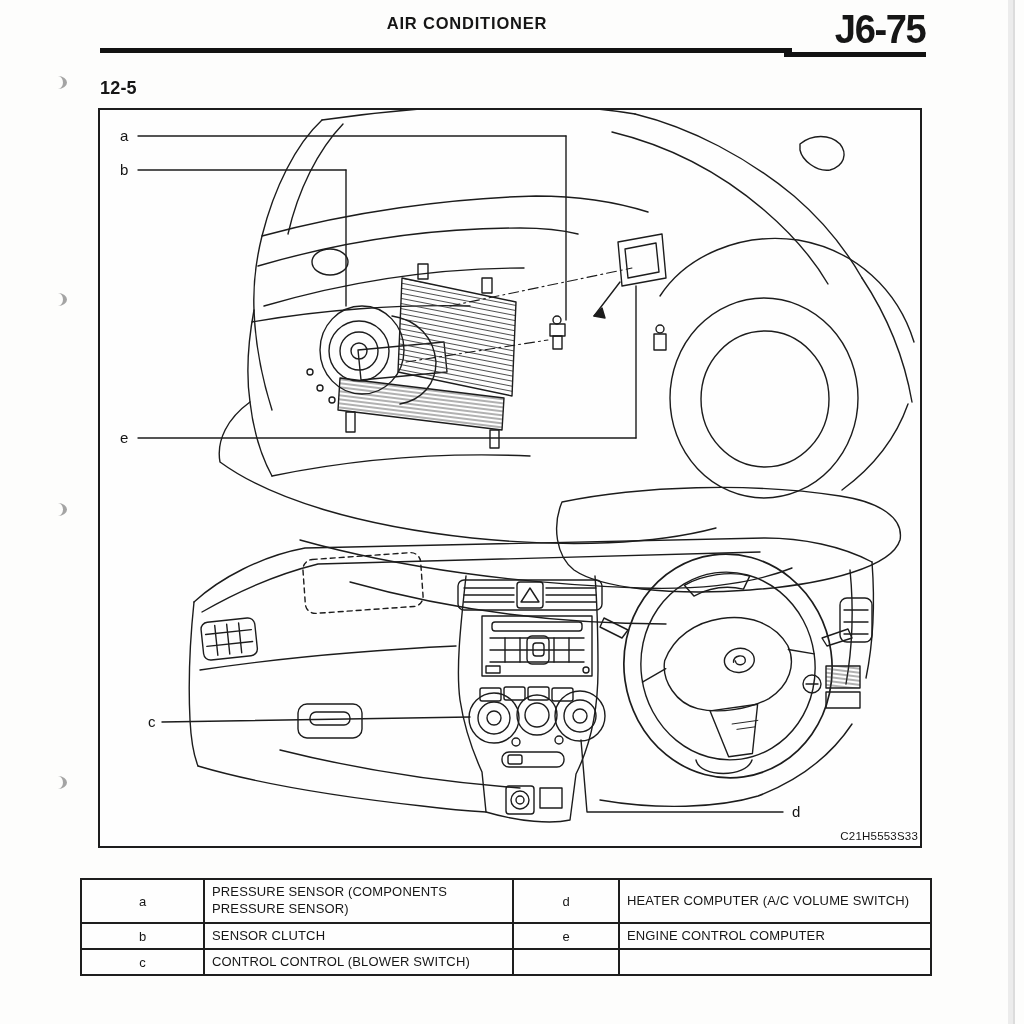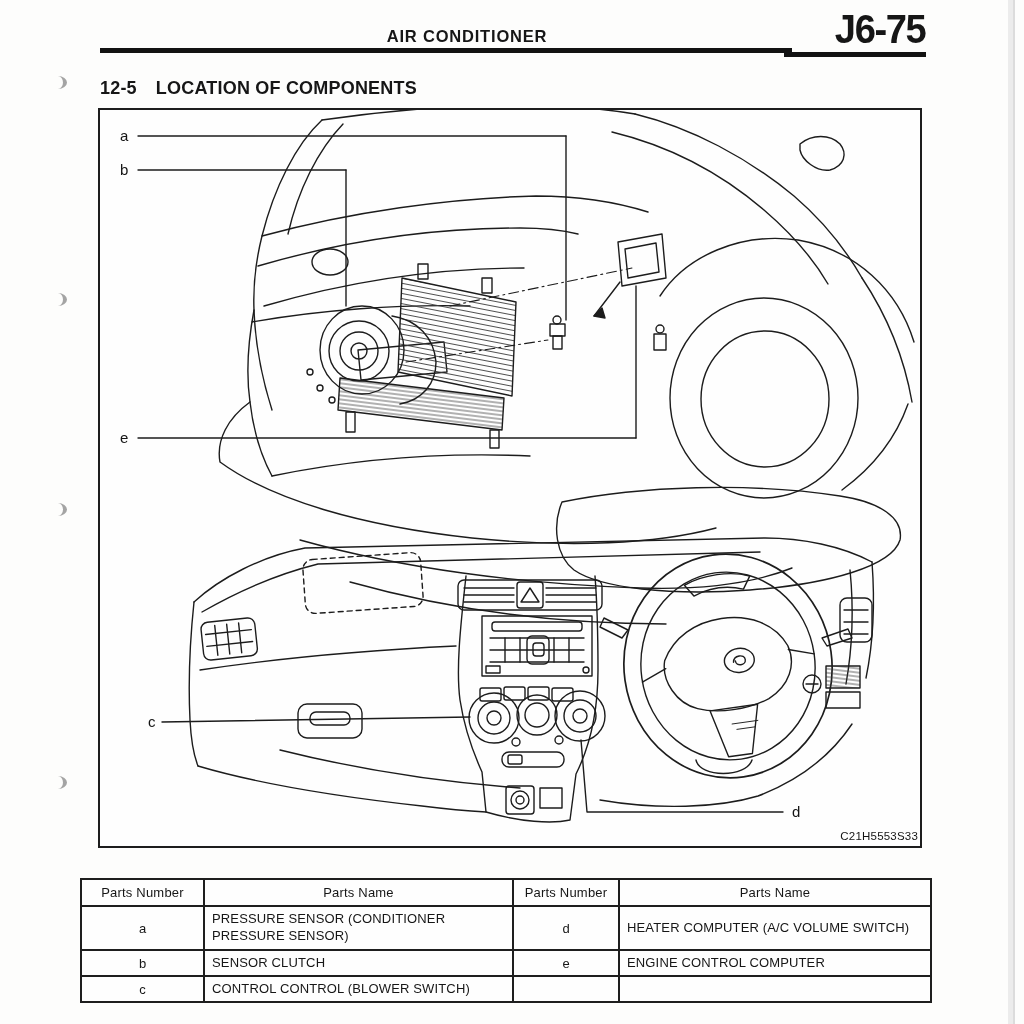--- a/index.html
+++ b/index.html
@@ -15,34 +15,34 @@
     position: absolute; top: 0; left: 1008px; width: 5px; height: 1024px;
     background: #ececec; border-right: 2px solid #dcdcdc;
   }
   .binding-mark {
     position: absolute; left: 56px; width: 7px; height: 13px;
     border-right: 4px solid #8f8f8f;
     border-radius: 0 90% 90% 0 / 0 55% 55% 0;
     opacity: .8;
   }
   .header-title {
-    position: absolute; top: 27px; left: 467px; transform: translateX(-50%);
+    position: absolute; top: 14px; left: 467px; transform: translateX(-50%);
     font-size: 16.5px; font-weight: 600; letter-spacing: .8px; white-space: nowrap;
   }
   .page-number {
     position: absolute; top: 6px; right: 99px;
     font-size: 41px; font-weight: 900; letter-spacing: -1.5px;
     transform: scaleX(.93); transform-origin: 100% 50%;
   }
   .rule-main  { position: absolute; left: 100px; top: 48px; width: 692px; height: 5px; background: #121212; }
   .rule-right { position: absolute; left: 784px; top: 52px; width: 142px; height: 5px; background: #121212; }
   .section-heading {
     position: absolute; top: 78px; left: 100px;
     font-size: 18px; font-weight: 700; letter-spacing: .2px;
-    display: flex; gap: 19px; white-space: nowrap;
+    display: flex; gap: 8px; white-space: nowrap;
   }
   .figure-box {
     position: absolute; left: 98px; top: 108px; width: 824px; height: 740px;
     border: 2px solid #1d1d1d; box-sizing: border-box; background: #fefefe;
   }
   .figure-box svg { display: block; width: 820px; height: 736px; }
   svg text {
     font-family: "Liberation Sans", sans-serif;
     fill: #141414; stroke: none;
   }
@@ -73,21 +73,20 @@
 <div class="binding-mark" style="top:503px"></div>
 <div class="binding-mark" style="top:776px"></div>
 
 <div class="header-title">AIR CONDITIONER</div>
 <div class="page-number">J6-75</div>
 <div class="rule-main"></div>
 <div class="rule-right"></div>
 
 <div class="section-heading">
   <span>12-5</span>
-  <span>LOCATION OF COMPONENTS</span>
 </div>
 
 <div class="figure-box">
 <svg viewBox="0 0 820 736" preserveAspectRatio="none">
   <defs>
     <pattern id="hatchA" patternUnits="userSpaceOnUse" width="5" height="5" patternTransform="rotate(11)">
       <line x1="0" y1="2.5" x2="5" y2="2.5" stroke="#3c3c3c" stroke-width="0.9"></line>
     </pattern>
     <pattern id="hatchB" patternUnits="userSpaceOnUse" width="4" height="4" patternTransform="rotate(7)">
       <line x1="0" y1="2" x2="4" y2="2" stroke="#3c3c3c" stroke-width="0.8"></line>
@@ -339,29 +338,23 @@
 </div>
 
 <table class="parts-table">
   <colgroup>
     <col style="width:123px">
       <col style="width:309px">
       <col style="width:106px">
       <col style="width:312px">
   </colgroup>
   <tbody>
-      <tr>
-    <th>Parts Number</th>
-    <th>Parts Name</th>
-    <th>Parts Number</th>
-    <th>Parts Name</th>
-  </tr>
   <tr class="r1">
     <td class="num">a</td>
-    <td class="name">PRESSURE SENSOR (CONDITIONER PRESSURE SENSOR)</td>
+    <td class="name">PRESSURE SENSOR (COMPONENTS PRESSURE SENSOR)</td>
     <td class="num">d</td>
     <td class="name">HEATER COMPUTER (A/C VOLUME SWITCH)</td>
   </tr>
   <tr class="r2">
     <td class="num">b</td>
     <td class="name">SENSOR CLUTCH</td>
     <td class="num">e</td>
     <td class="name">ENGINE CONTROL COMPUTER</td>
   </tr>
   <tr class="r3">

